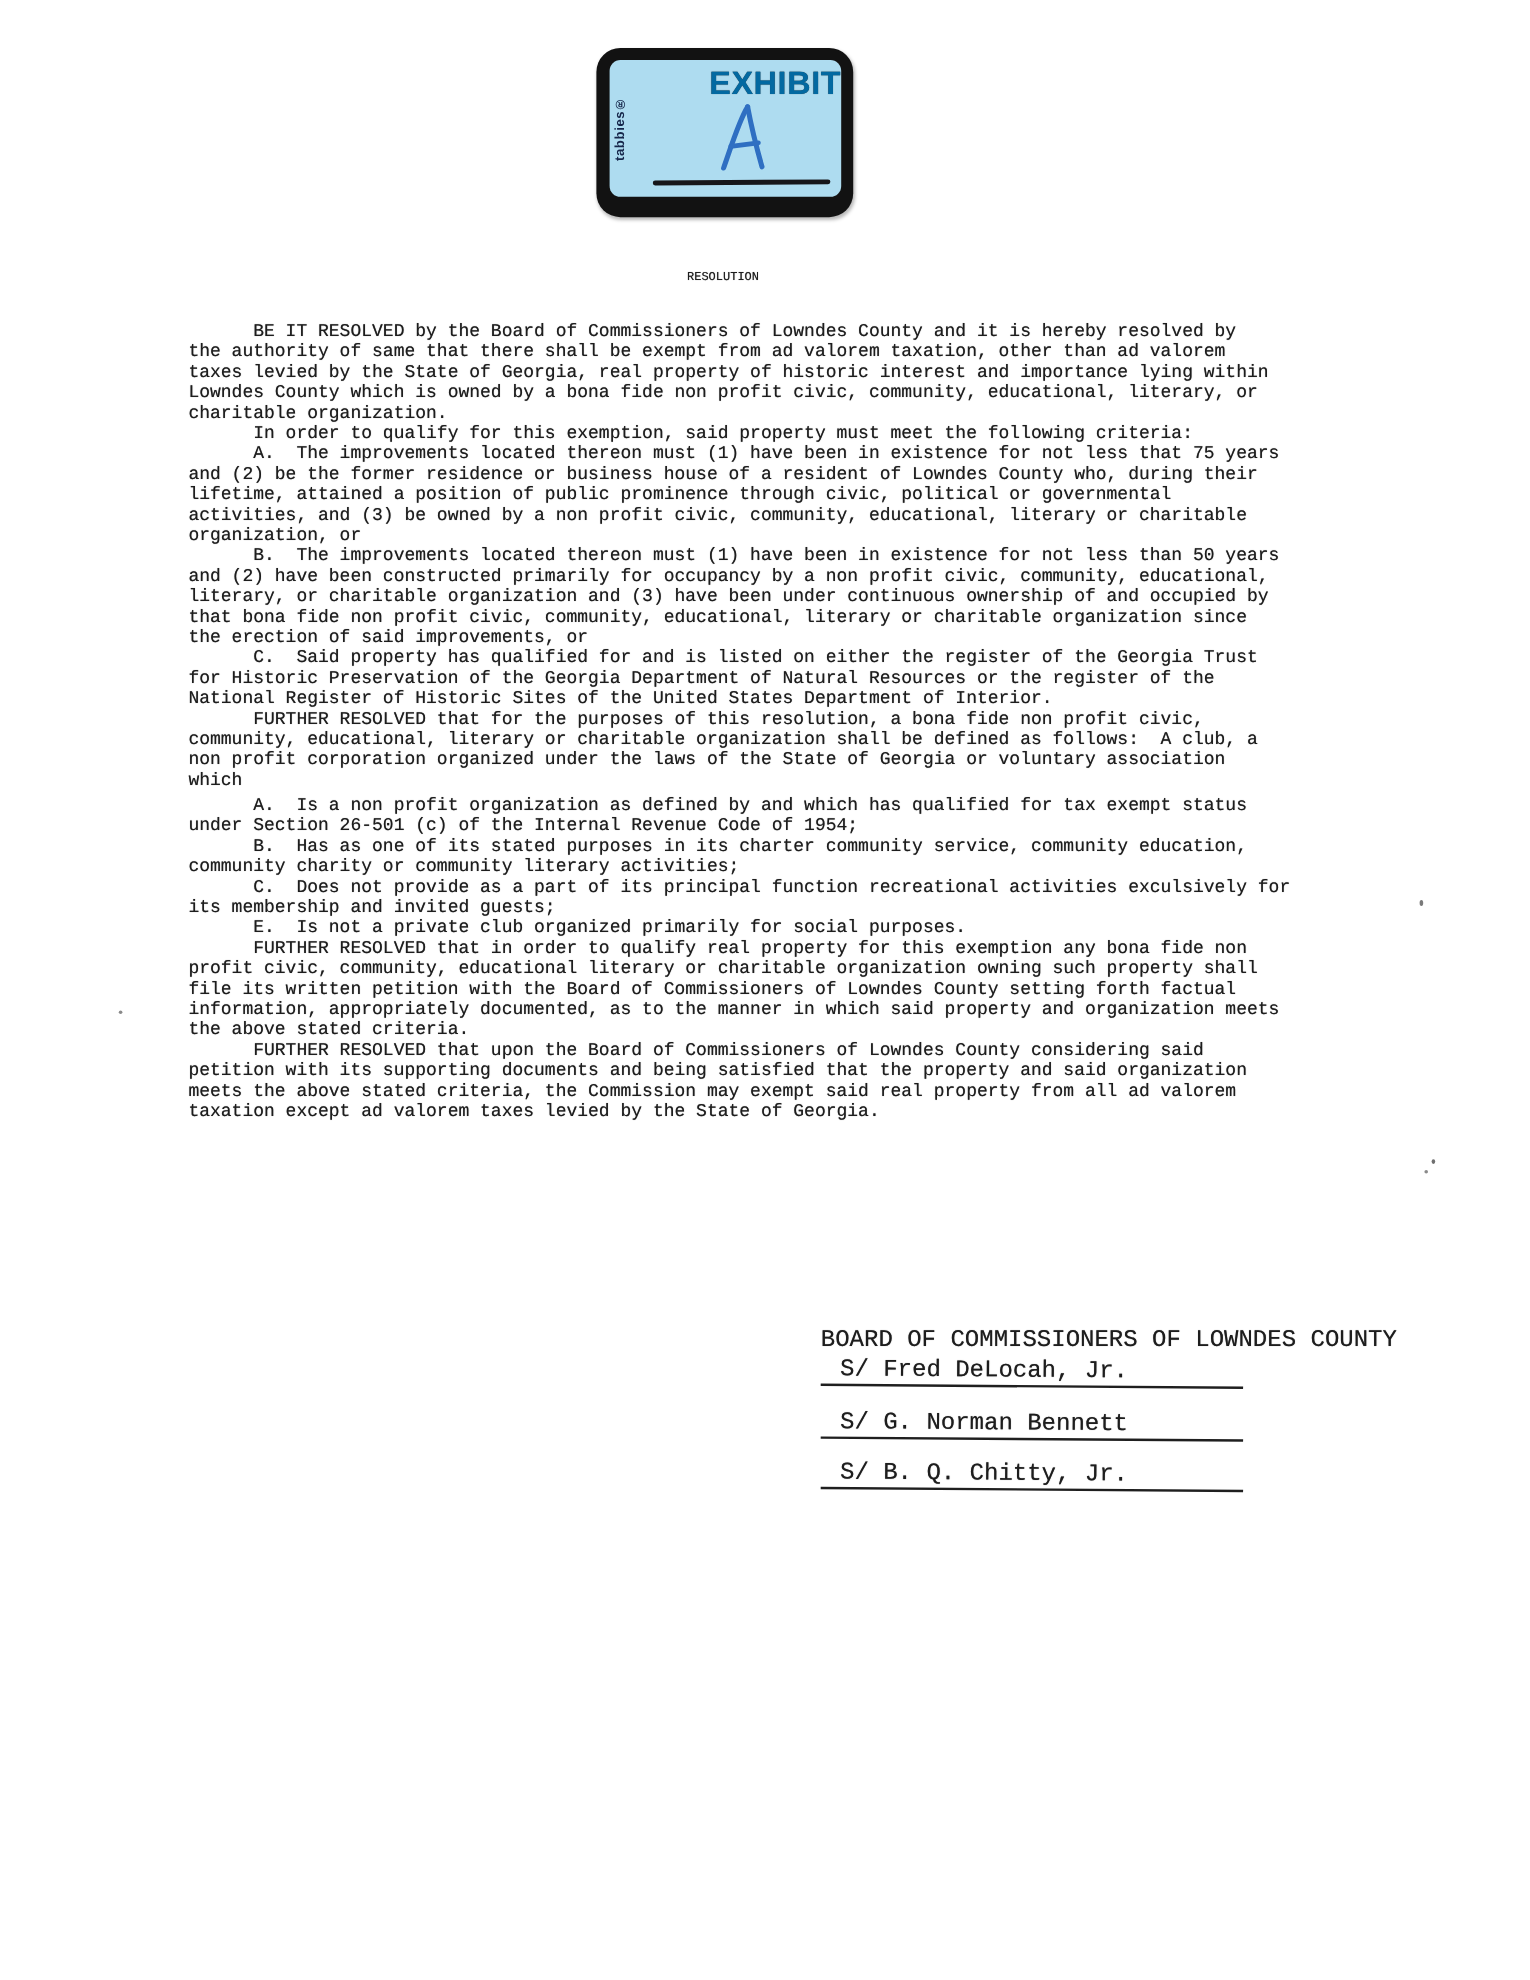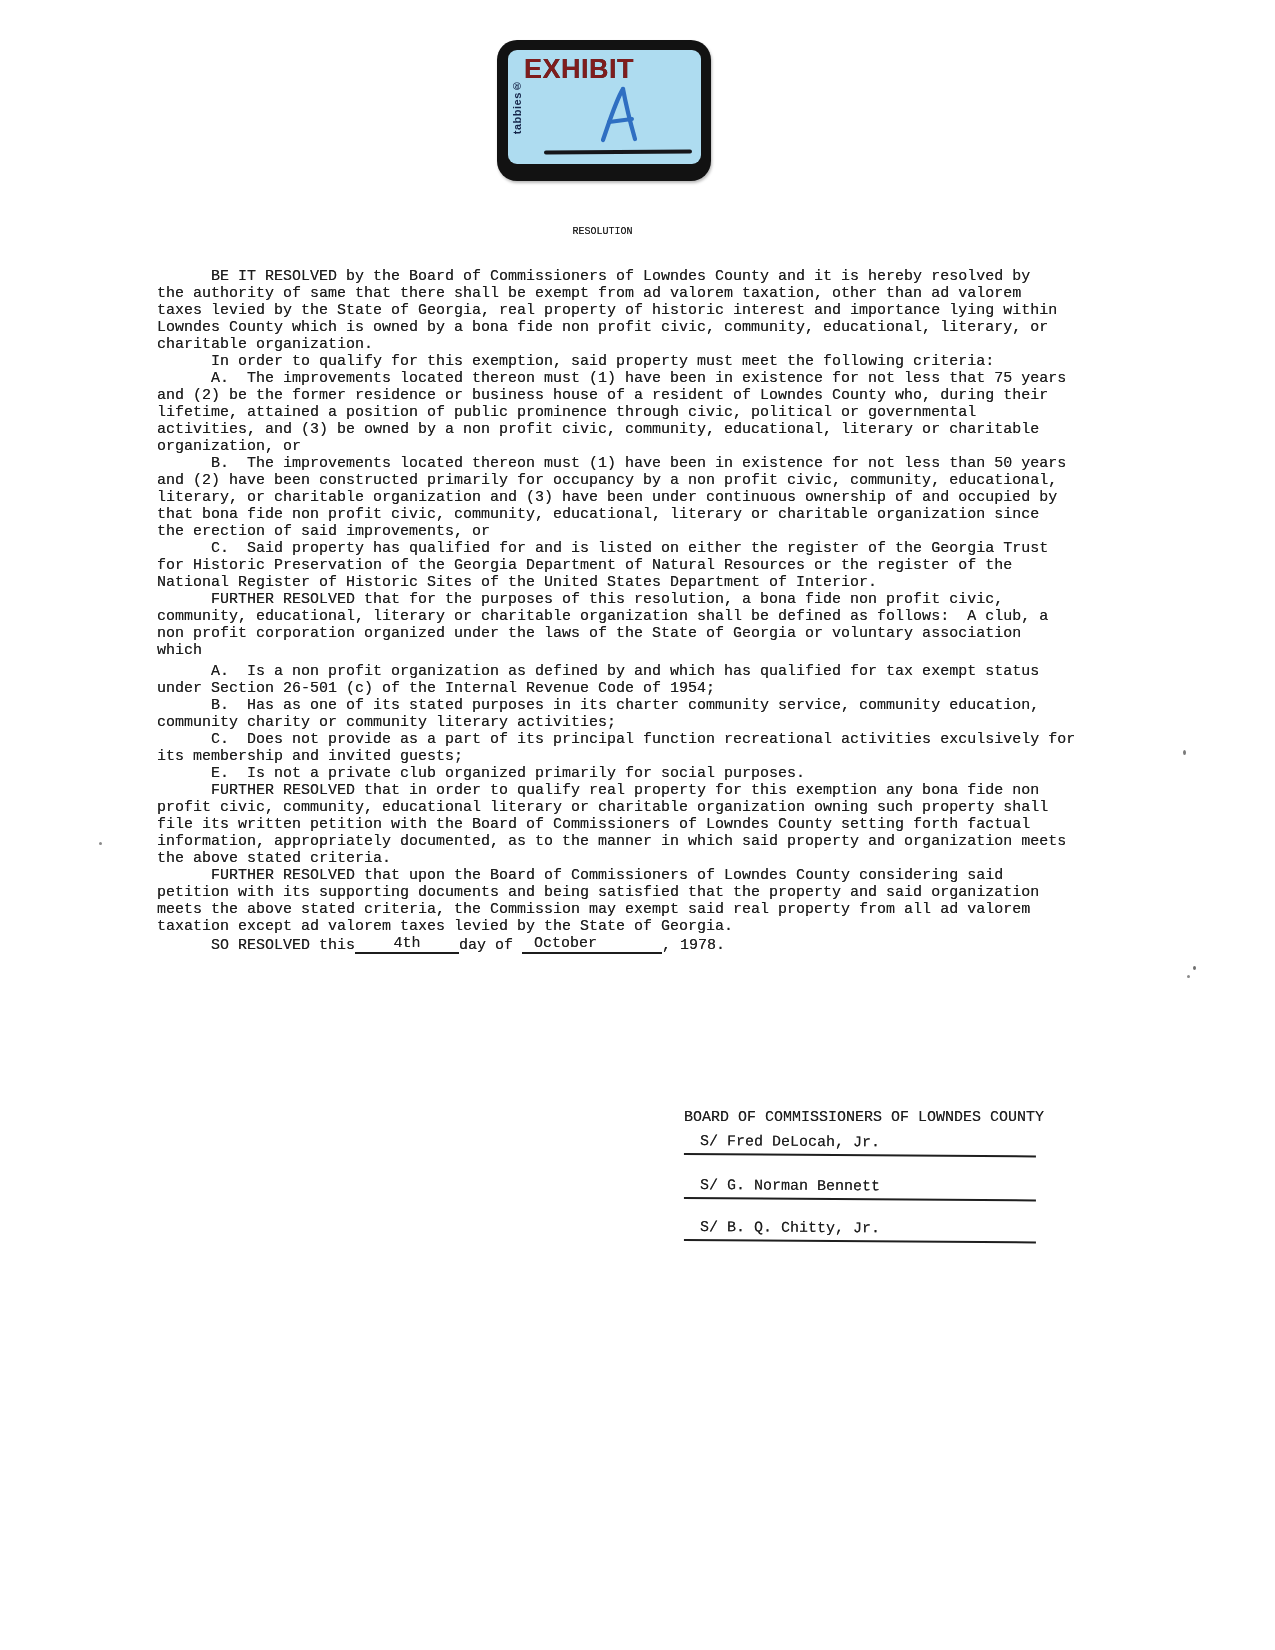--- a/index.html
+++ b/index.html
@@ -27,24 +27,24 @@
   }
   .tabbies {
     position: absolute; left: 3px; top: 50%;
     writing-mode: vertical-rl;
     transform: translateY(-50%) rotate(180deg);
     font-family: "Liberation Sans", sans-serif;
     font-weight: bold; font-size: 11px; letter-spacing: 0.5px;
     color: #16264a;
   }
   .exhibit-label {
-    text-align: left; padding-left: 16px; margin-top: 4px;
+    text-align: right; padding-left: 16px; margin-top: 4px;
     font-family: "Liberation Sans", sans-serif;
     font-weight: bold; font-size: 27px; letter-spacing: 0.5px;
-    color: #7f1d1d;
+    color: #0369a1;
     text-shadow: 0 0 0.6px rgba(0,0,0,0.8);
   }
   .exhibit-letter { display: block; margin: 0 0 0 88px; }
   .sticker-line {
     position: absolute; left: 36px; right: 9px; bottom: 11px;
     height: 3.5px; background: #16161a; border-radius: 2px;
     transform: rotate(-0.4deg);
   }
 
   
@@ -68,21 +68,21 @@
     border-bottom: 2px solid #1c1c1c;
     height: 17px; vertical-align: bottom;
     text-align: center;
   }
   .blank-day { width: 104px; }
   .blank-month { width: 128px; text-align: left; padding-left: 12px; }
 
   
   .sig-block {
     position: absolute; left: 684px; top: 1108px; width: 356px;
-    font-size: 15px; line-height: 19px;
+    font-size: 20px; line-height: 19px;
     text-shadow: 0 0 0.6px rgba(25,25,25,0.7);
   }
   .sig-heading { white-space: pre; }
   .sig-row {
     white-space: pre;
     border-bottom: 2px solid #1f1f1f;
     padding: 0 0 2px 16px;
     width: 336px;
     transform: rotate(0.4deg);
     transform-origin: left center;
@@ -152,21 +152,20 @@
 profit civic, community, educational literary or charitable organization owning such property shall
 file its written petition with the Board of Commissioners of Lowndes County setting forth factual
 information, appropriately documented, as to the manner in which said property and organization meets
 the above stated criteria.</div>
       <div class="para">      FURTHER RESOLVED that upon the Board of Commissioners of Lowndes County considering said
 petition with its supporting documents and being satisfied that the property and said organization
 meets the above stated criteria, the Commission may exempt said real property from all ad valorem
 taxation except ad valorem taxes levied by the State of Georgia.</div>
     </div>
 
-  <div class="so-line"><span>      SO RESOLVED this</span><span class="blank blank-day"><span>4th</span></span><span>day of </span><span class="blank blank-month"><span>October</span></span><span>, 1978.</span></div>
 </div>
 
 <div class="sig-block">
   <div class="sig-heading">BOARD OF COMMISSIONERS OF LOWNDES COUNTY</div>
   <div id="signatures">
       <div class="sig-row">S/ Fred DeLocah, Jr.</div>
       <div class="sig-row">S/ G. Norman Bennett</div>
       <div class="sig-row">S/ B. Q. Chitty, Jr.</div>
     </div>
 </div>

